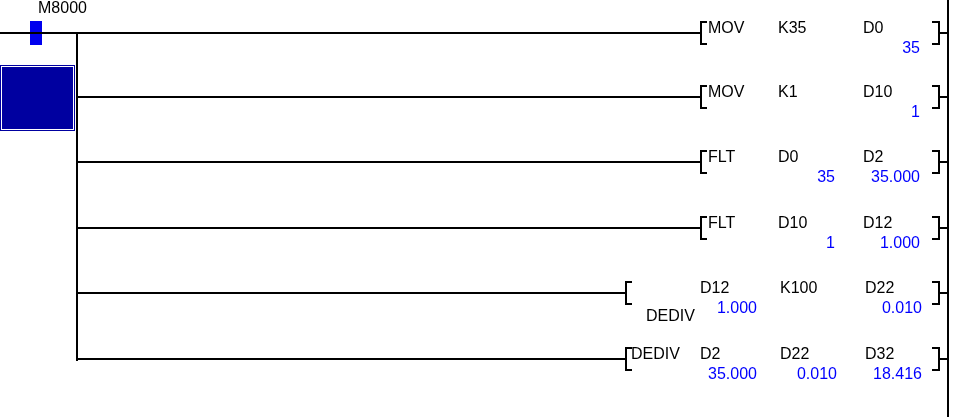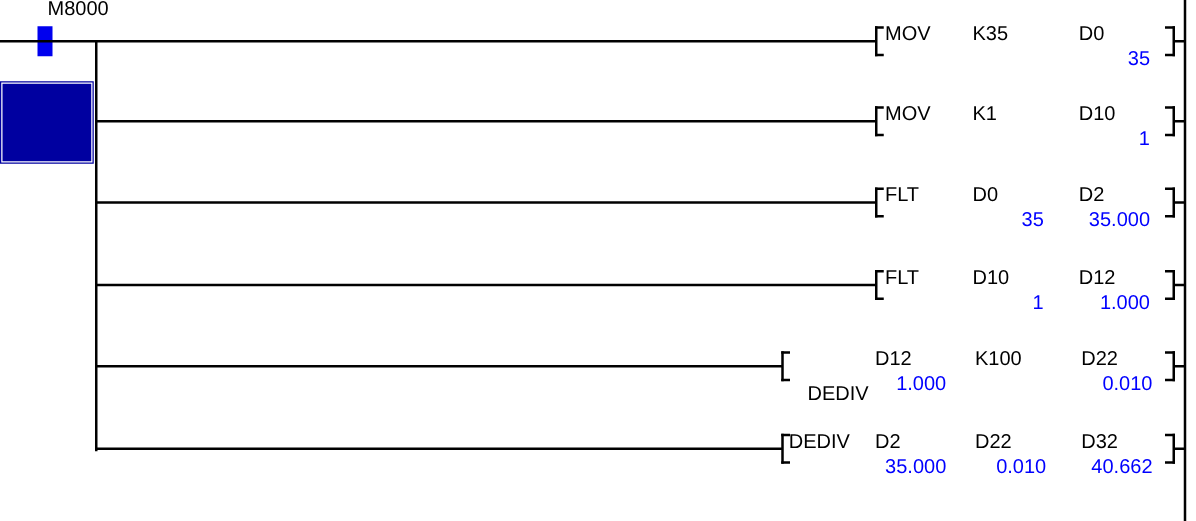--- a/index.html
+++ b/index.html
@@ -150,17 +150,17 @@
       <div class="rbracket" style="left: 932px; top: 281px;"></div>
       <div class="wire" style="left: 939px; top: 292px; width: 9px; height: 2px;"></div>
       <div class="wire" style="left: 76px; top: 358px; width: 550px; height: 2px;"></div>
       <div class="lbracket" style="left: 625px; top: 347px;"></div>
       <div class="txt" style="left: 631px; top: 346px;">DEDIV</div>
       <div class="txt" style="left: 700px; top: 346px;">D2</div>
       <div class="txt val" style="left: 679px; top: 366px; width: 78px;">35.000</div>
       <div class="txt" style="left: 780px; top: 346px;">D22</div>
       <div class="txt val" style="left: 759px; top: 366px; width: 78px;">0.010</div>
       <div class="txt" style="left: 865px; top: 346px;">D32</div>
-      <div class="txt val" style="left: 844px; top: 366px; width: 78px;">40.662</div>
+      <div class="txt val" style="left: 844px; top: 366px; width: 78px;">18.416</div>
       <div class="rbracket" style="left: 932px; top: 347px;"></div>
       <div class="wire" style="left: 939px; top: 358px; width: 9px; height: 2px;"></div>
     </div>
 </div>
 
 </body></html>

